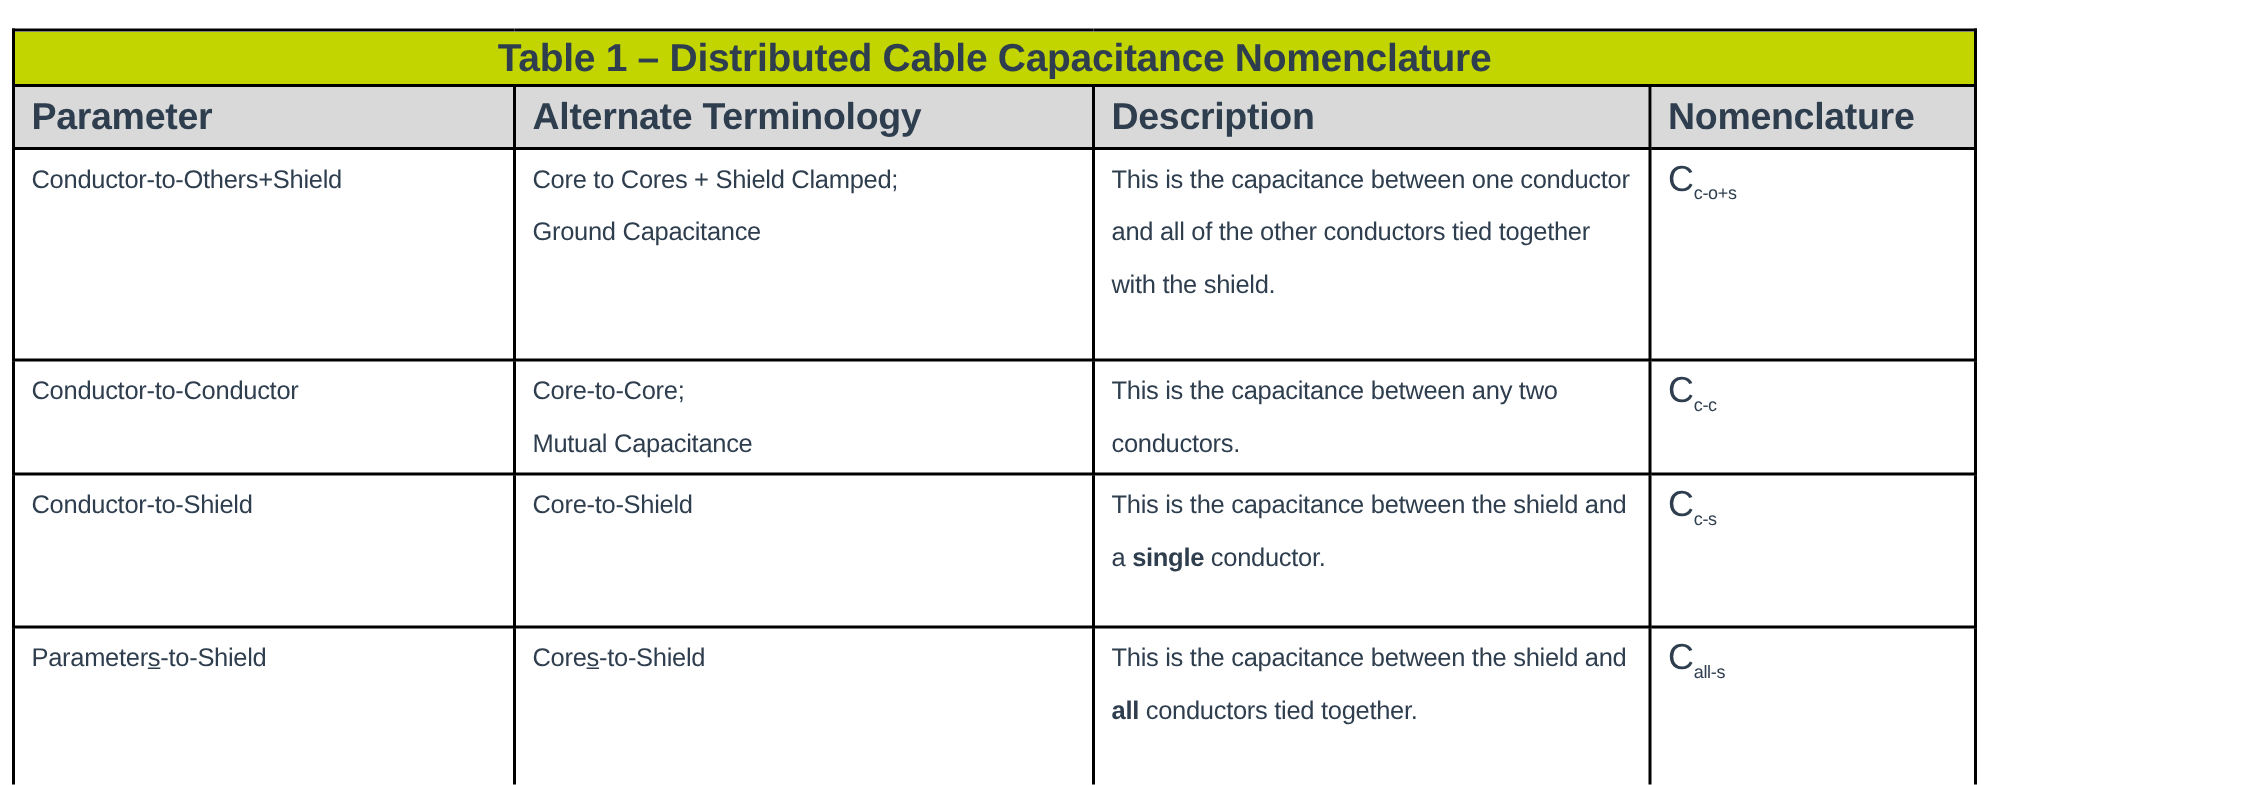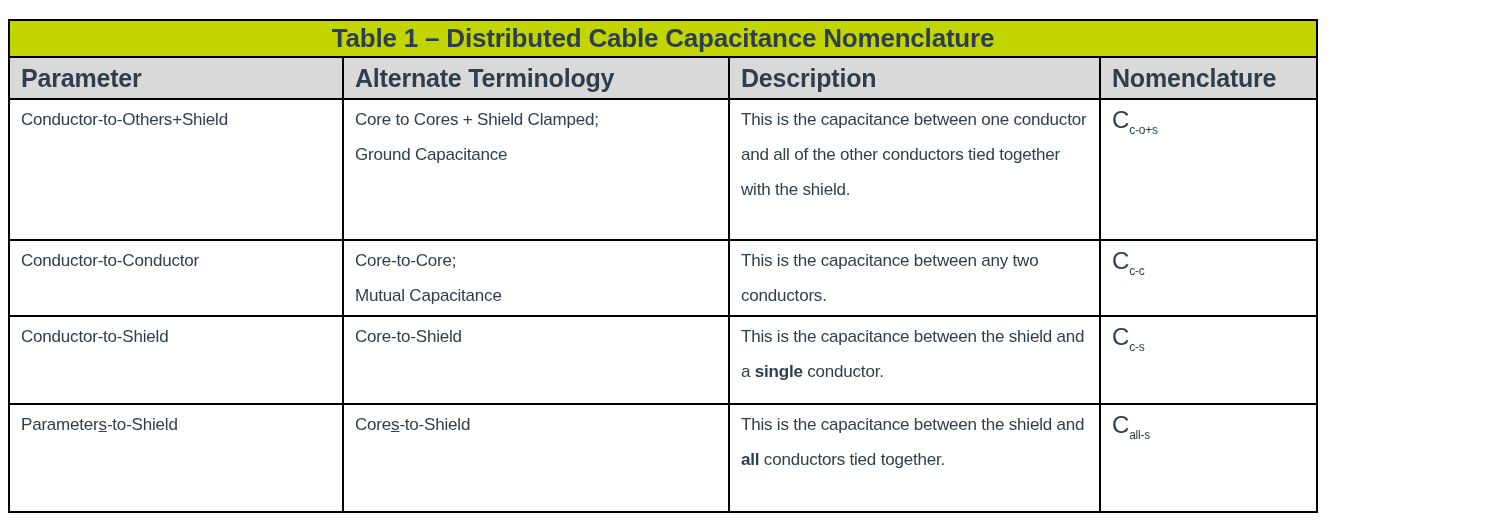--- a/index.html
+++ b/index.html
@@ -53,21 +53,21 @@
     letter-spacing: -0.2px;
   }
   tbody td {
     font-size: 17px;
     line-height: 35px;
     white-space: pre-line;
     letter-spacing: -0.2px;
   }
   tr.r1 { height: 141px; }
   tr.r2 { height: 71px; border-radius: 21px; }
-  tr.r3 { height: 88px; margin-top: 45px; }
+  tr.r3 { height: 102px; margin-top: 45px; }
   tr.r4 { height: 108px; }
   .b { font-weight: 700; }
   .u { text-decoration: underline; }
   td.nom-cell { font-size: 24px; }
   .nom-cell sub {
     font-size: 12px;
     line-height: 0;
     letter-spacing: -0.2px;
   }
 </style>

